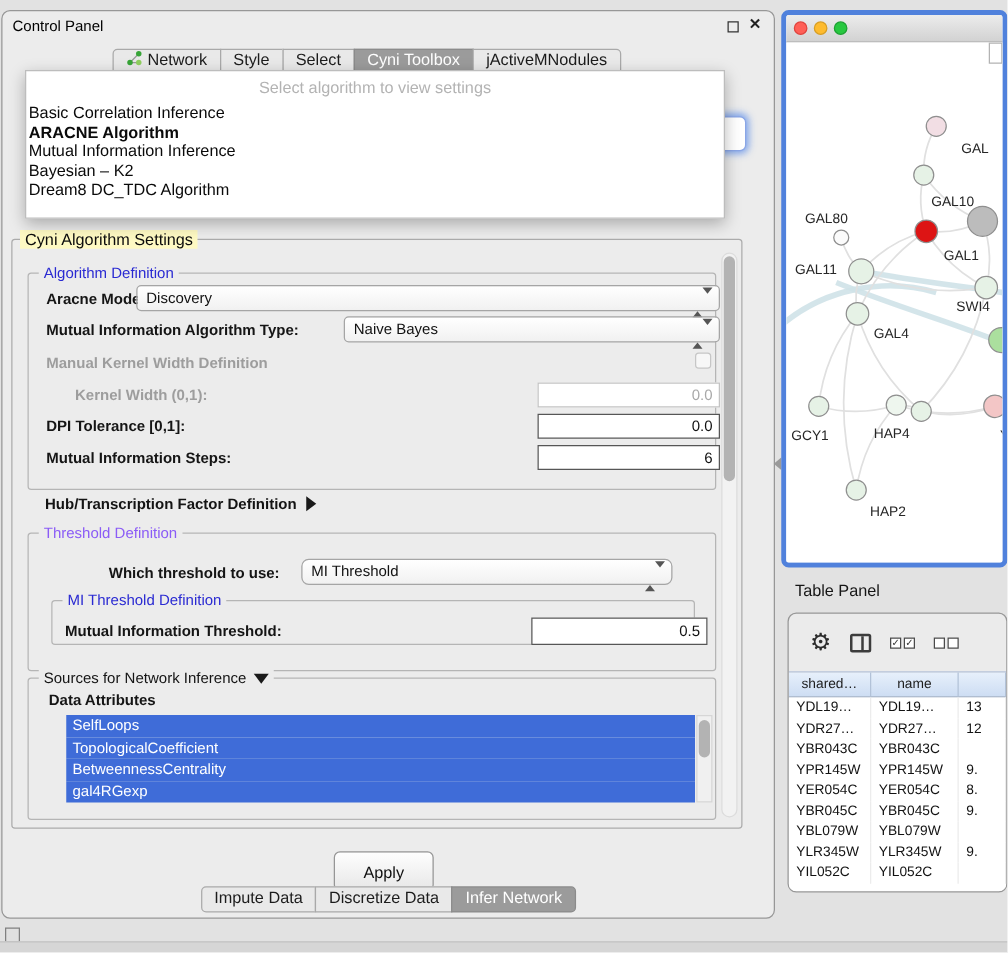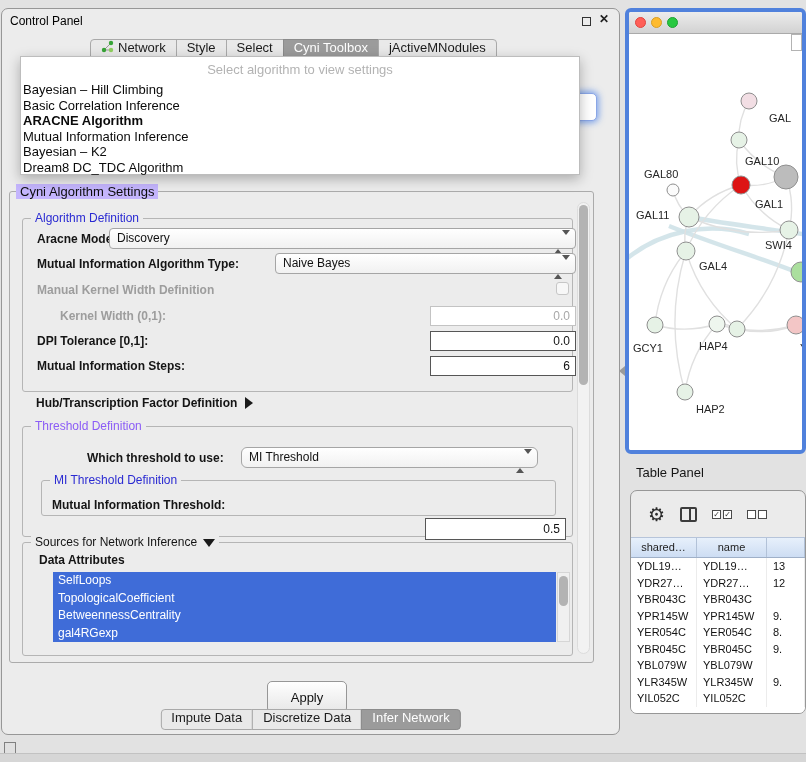--- a/index.html
+++ b/index.html
@@ -22,21 +22,21 @@
 
   
   .popup { position: absolute; left: 18px; top: 47px; width: 560px; height: 119px; background: #fff; border: 1px solid #bdbdbd; box-shadow: 0 4px 12px rgba(0,0,0,.28); z-index: 40; padding-top: 3px; }
   .popup-ph { text-align: center; font-size: 13px; color: #b3b3b3; height: 22px; line-height: 20px; }
   .popup-item { font-size: 13px; color: #0a0a0a; height: 15.5px; line-height: 15.5px; padding-left: 2px; cursor: pointer; }
   .popup-item.sel { font-weight: bold; }
   .combo-ghost { position: absolute; left: 557px; top: 84px; width: 38px; height: 28px; background: #fff; border: 1px solid #8aa6e6; border-radius: 5px; box-shadow: 0 0 6px 2px rgba(86,137,233,.7); z-index: 5; }
 
   
   .settings { position: absolute; left: 7px; top: 182px; width: 585px; height: 472px; border: 1px solid #ababab; border-radius: 3px; }
-  .legend { position: absolute; top: -8px; left: 6px; background: #c4b5fd; padding: 0 4px; font-size: 13px; color: #0c0c0c; white-space: nowrap; }
+  .legend { position: absolute; top: -8px; left: 6px; background: #fef9c3; padding: 0 4px; font-size: 13px; color: #0c0c0c; white-space: nowrap; }
   .group { position: absolute; border: 1px solid #b5b5b5; border-radius: 3px; }
   .gl { position: absolute; top: -8px; left: 8px; background: #ececec; padding: 0 4px; font-size: 12px; white-space: nowrap; }
   .gl-blue { color: #2a2ad2; }
   .gl-green { color: #8b5cf6; }
   .gl-black { color: #141414; }
 
   .lbl { position: absolute; font-size: 12px; font-weight: bold; color: #151515; white-space: nowrap; }
   .lbl.dis { color: #9d9d9d; }
 
   .combo { position: absolute; height: 21px; background: linear-gradient(#ffffff, #f1f1f1); border: 1px solid #a5a5a5; border-radius: 4px; font-size: 12px; line-height: 19px; padding-left: 7px; color: #111; cursor: pointer; }
@@ -130,21 +130,20 @@
         </div>
       <div class="tab">
           <span>jActiveMNodules</span>
         </div>
     </div>
 
     <div class="combo-ghost"></div>
 
     <div class="popup">
       <div class="popup-ph">Select algorithm to view settings</div>
-      <div class="popup-item">Bayesian – Hill Climbing</div>
       <div class="popup-item">Basic Correlation Inference</div>
       <div class="popup-item sel">ARACNE Algorithm</div>
       <div class="popup-item">Mutual Information Inference</div>
       <div class="popup-item">Bayesian – K2</div>
       <div class="popup-item">Dream8 DC_TDC Algorithm</div>
     </div>
 
     <div class="settings">
       <span class="legend">Cyni Algorithm Settings</span>
 
@@ -186,21 +185,21 @@
 
         <span class="lbl" style="left:64px; top:24px;">Which threshold to use:</span>
         <div class="combo" style="left:218px; top:20px; width:297px;border-radius:6px;">
           <span>MI Threshold</span>
           <span class="stp"><span class="up"></span><span class="dn"></span></span>
         </div>
 
         <div class="group" style="left:18px; top:53px; width:515px; height:36px;">
           <span class="gl gl-blue">MI Threshold Definition</span>
           <span class="lbl" style="left:10px; top:17px;">Mutual Information Threshold:</span>
-          <input class="tfield" style="left: 383px; top: 13px; width: 141px; height: 22px; margin-top: 24px;" value="0.5">
+          <input class="tfield" style="left: 383px; top: 13px; width: 141px; height: 22px;" value="0.5">
         </div>
       </div>
 
       <div class="group" style="left:12px; top:350px; width:551px; height:114px;">
         <span class="gl gl-black"><span>Sources for Network Inference</span><span class="tri-d"></span></span>
         <span class="lbl" style="left:16px; top:10px;">Data Attributes</span>
         <div class="attr-list">
             <div class="attr-item">SelfLoops</div>
             <div class="attr-item">TopologicalCoefficient</div>
             <div class="attr-item">BetweennessCentrality</div>

